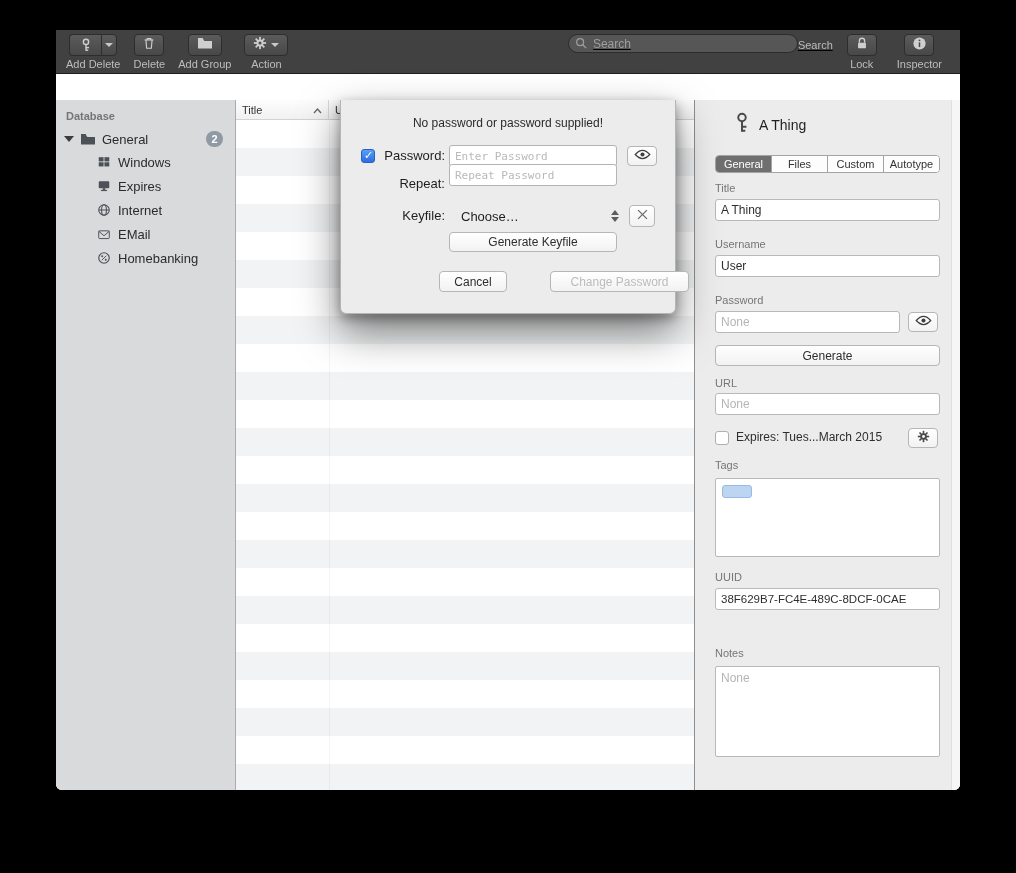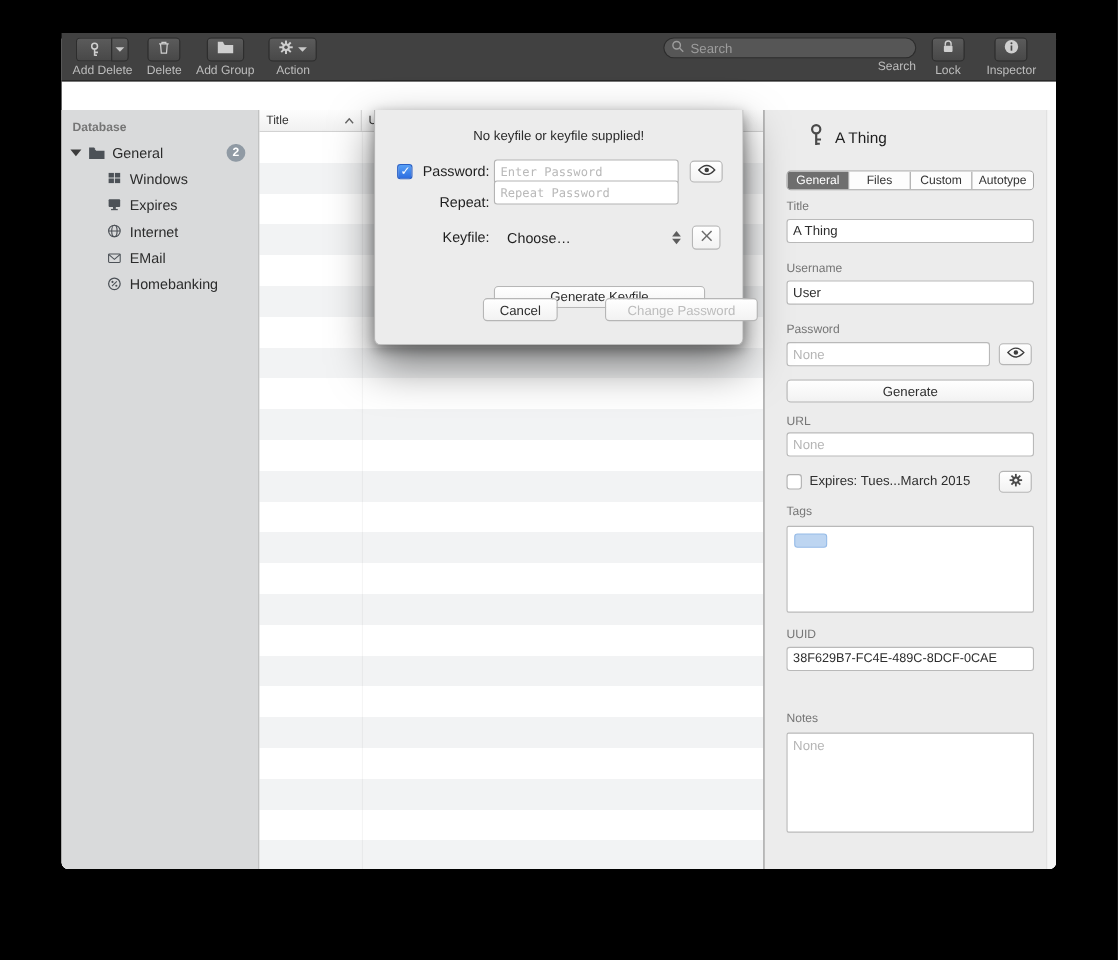--- a/index.html
+++ b/index.html
@@ -22,21 +22,21 @@
   .tb-label{font-size:11px;color:#bdbdbd;margin-top:2px;white-space:nowrap;}
   .tb-btn{height:22px;background:linear-gradient(#5b5b5b,#484848);border:1px solid #2d2d2d;
           border-radius:4px;display:flex;align-items:center;justify-content:center;}
   .split{display:flex;}
   .split .seg-main{width:32px;height:22px;border:1px solid #2d2d2d;border-right:none;border-radius:4px 0 0 4px;
           background:linear-gradient(#5b5b5b,#484848);display:flex;align-items:center;justify-content:center;}
   .split .seg-arrow{width:16px;height:22px;border:1px solid #2d2d2d;border-radius:0 4px 4px 0;
           background:linear-gradient(#5b5b5b,#484848);display:flex;align-items:center;justify-content:center;}
   .caret-down{width:0;height:0;border-left:4px solid transparent;border-right:4px solid transparent;border-top:4px solid #c9c9c9;}
   .tb-right{margin-left:auto;display:flex;align-items:flex-start;}
-  .search-item{display:flex;flex-direction:column;align-items:flex-end;margin-right:14px;}
+  .search-item{display:flex;flex-direction:row;align-items:center;margin-right:14px;text-decoration:underline;}
   .search-field{width:230px;height:19px;border-radius:10px;background:#565656;border:1px solid #2c2c2c;
           display:flex;align-items:center;padding:0 6px;}
   .search-field input{flex:1;background:transparent;border:none;outline:none;color:#cfcfcf;font-size:12px;margin-left:4px;}
   .search-field input::placeholder{color:#9d9d9d;}
   .tb-icon-btn{width:30px;height:22px;}
 
   
   .content{position:absolute;top:70px;left:0;right:0;bottom:0;display:flex;background:#fff;border-radius:0 0 6px 6px;overflow:hidden;}
 
   
@@ -373,21 +373,21 @@
         <input class="field" style="top: 488px; font-size: 11.5px;" value="38F629B7-FC4E-489C-8DCF-0CAE">
 
         <span class="insp-label" style="top:547px;">Notes</span>
         <textarea class="notesbox" placeholder="None" style=""></textarea>
 
         <div class="insp-scrollbar"></div>
       </div>
     </div>
 
     <div class="dialog">
-      <div class="dlg-msg">No keyfile or keyfile supplied!</div>
+      <div class="dlg-msg">No password or password supplied!</div>
 
       <span class="checkbox checked" style="position:absolute;left:20px;top:49px;"></span>
       <span class="dlg-label" style="top:45px;">Password:</span>
       <input class="dlg-field" style="top: 45px;" type="text" placeholder="Enter Password">
       <button class="btn" style="position:absolute;left:286px;top:46px;width:30px;height:20px;">
         <span>
           <svg width="17" height="11" viewBox="0 0 20 12">
               <path d="M1.5 6 Q10 -3.5 18.5 6 Q10 15.5 1.5 6 z" fill="none" stroke="#3e3e3e" stroke-width="1.5"></path>
               <circle cx="10" cy="6" r="2.4" fill="#3e3e3e"></circle>
             </svg>
@@ -407,20 +407,20 @@
       </button>
       <button class="btn" style="position:absolute;left:288px;top:105px;width:26px;height:22px;">
         <span>
           <svg width="11" height="11" viewBox="0 0 10 10">
               <line x1="1" y1="1" x2="9" y2="9" stroke="#6b6b6b" stroke-width="1.2"></line>
               <line x1="9" y1="1" x2="1" y2="9" stroke="#6b6b6b" stroke-width="1.2"></line>
             </svg>
         </span>
       </button>
 
-      <button class="btn" style="position:absolute;left:108px;top:132px;width:192px;height:20px;margin-top:28px;">Generate Keyfile</button>
+      <button class="btn" style="position:absolute;left:108px;top:132px;width:168px;height:20px;">Generate Keyfile</button>
 
       <button class="btn" style="position:absolute;left:98px;top:171px;width:68px;height:21px;">Cancel</button>
       <button class="btn disabled" style="position:absolute;left:178px;top:171px;width:139px;height:21px;">Change Password</button>
     </div>
 
   </div>
 </div>
 
 </body></html>

